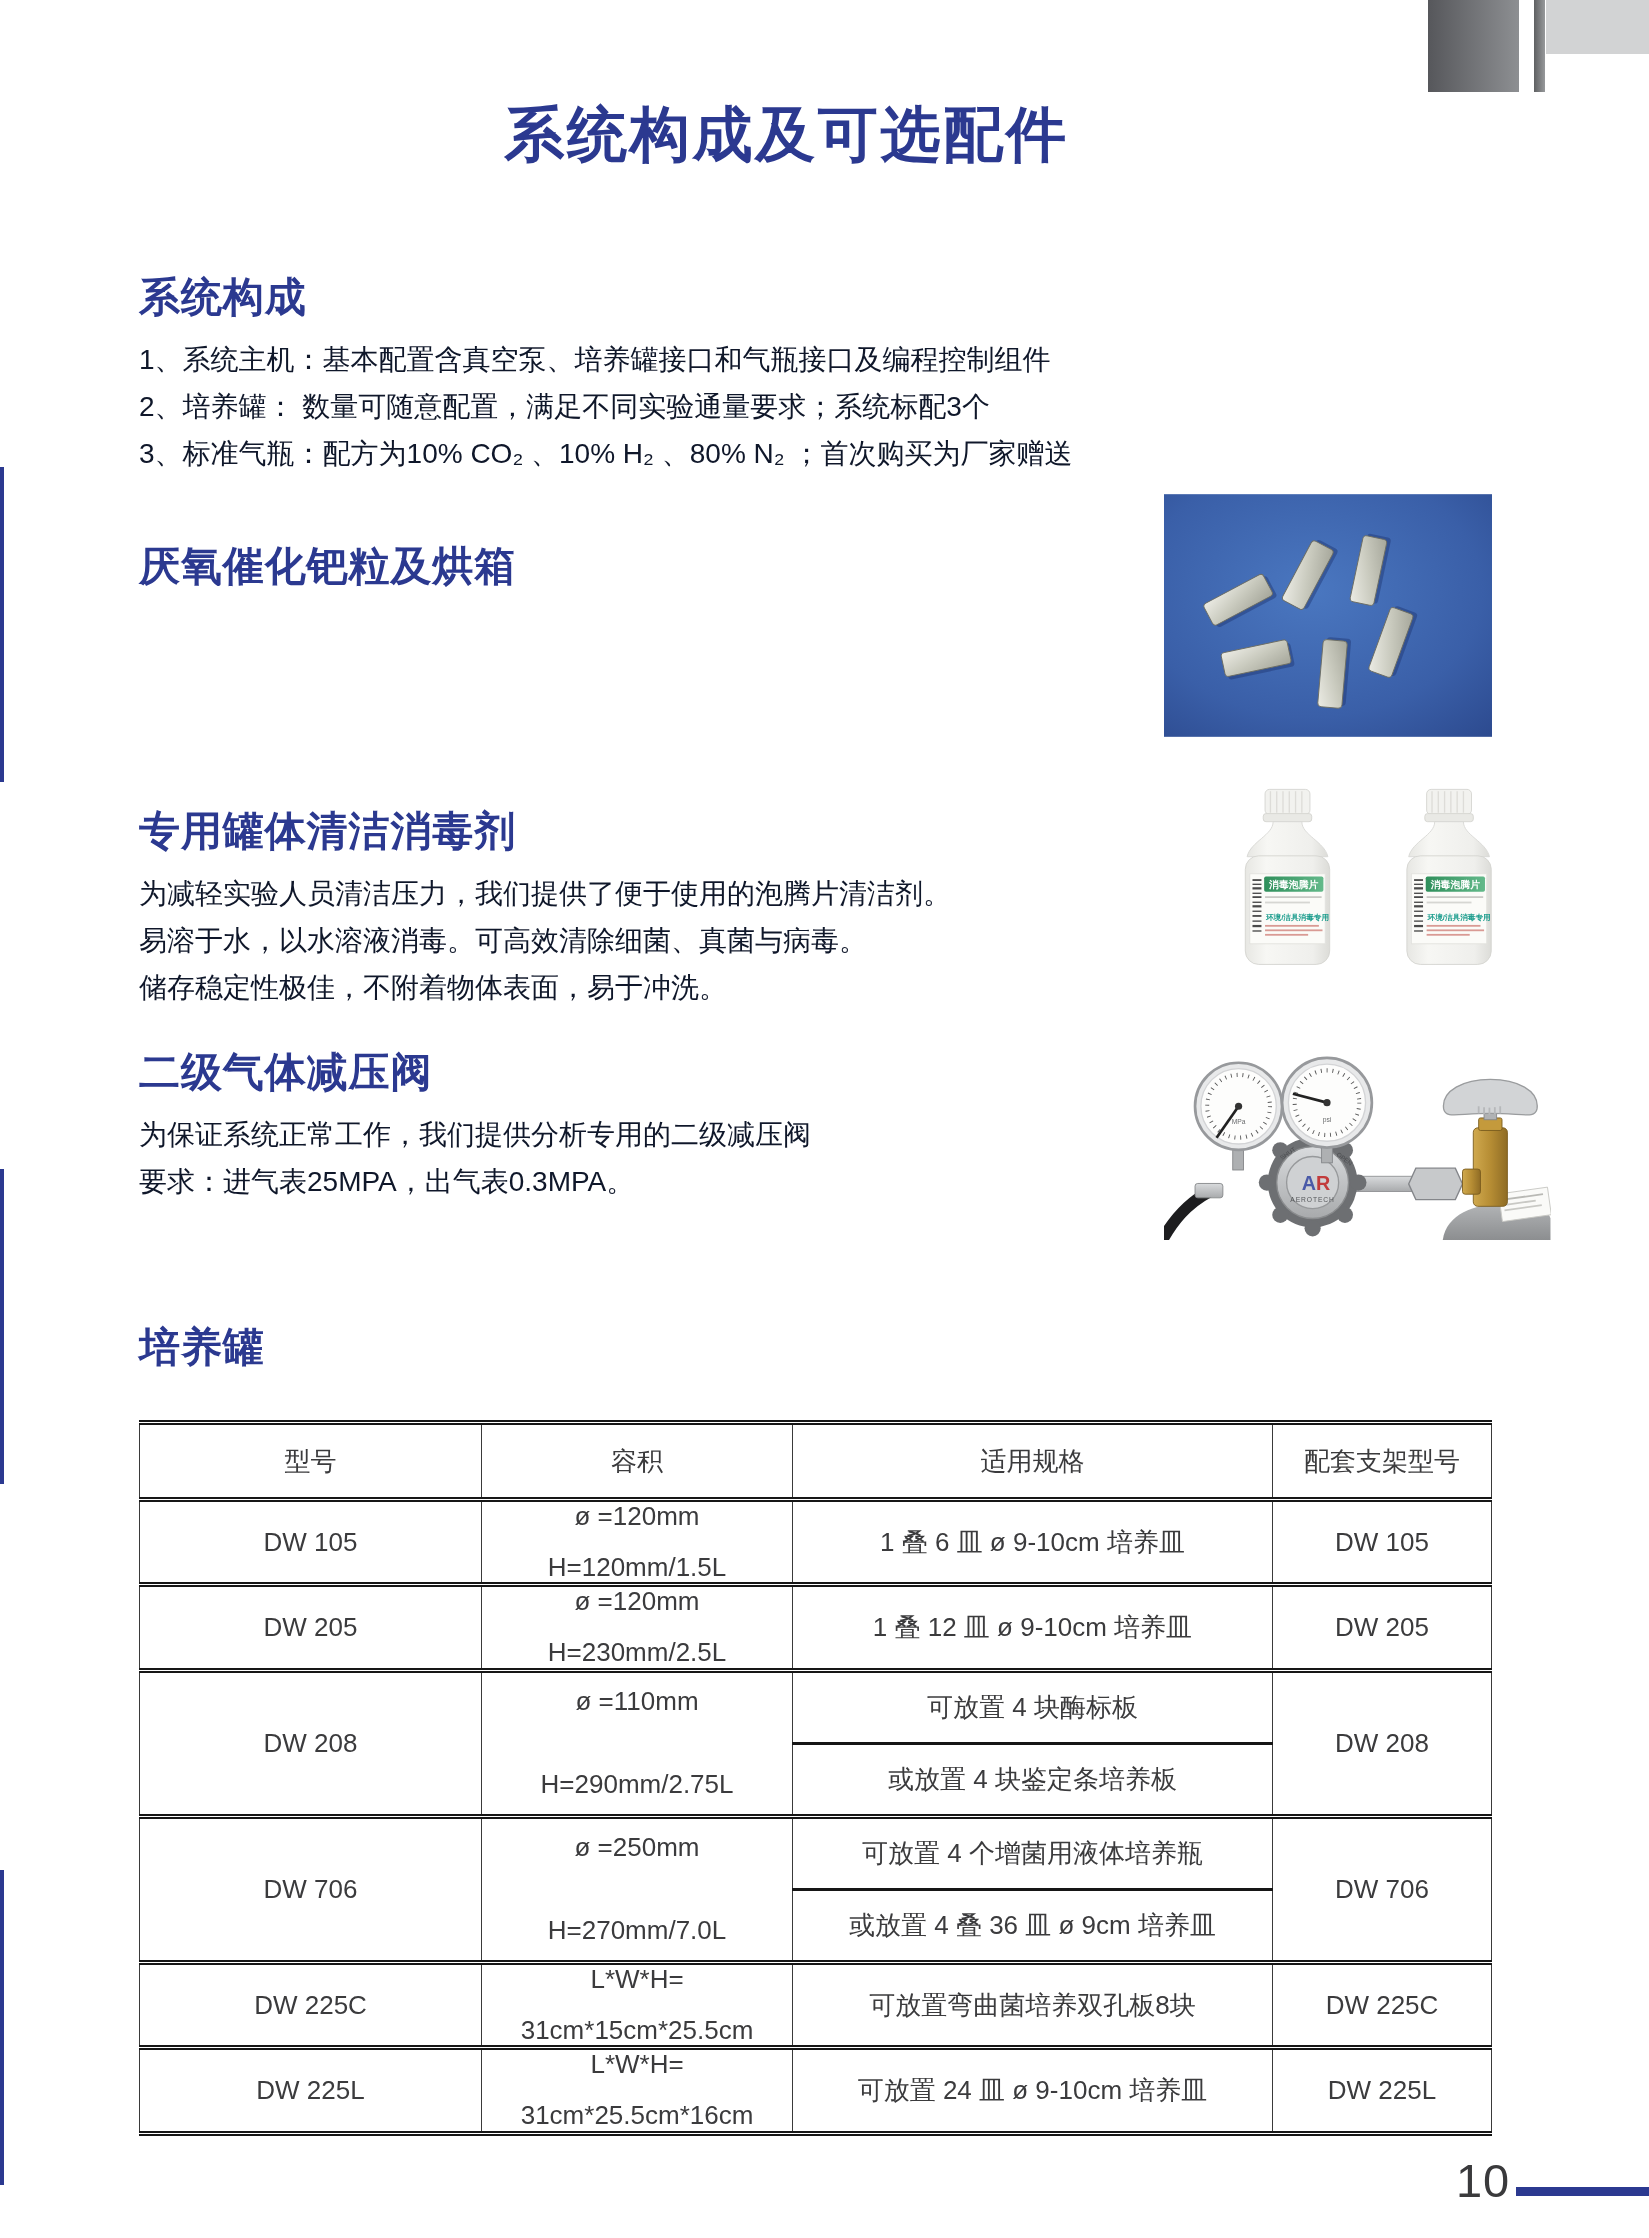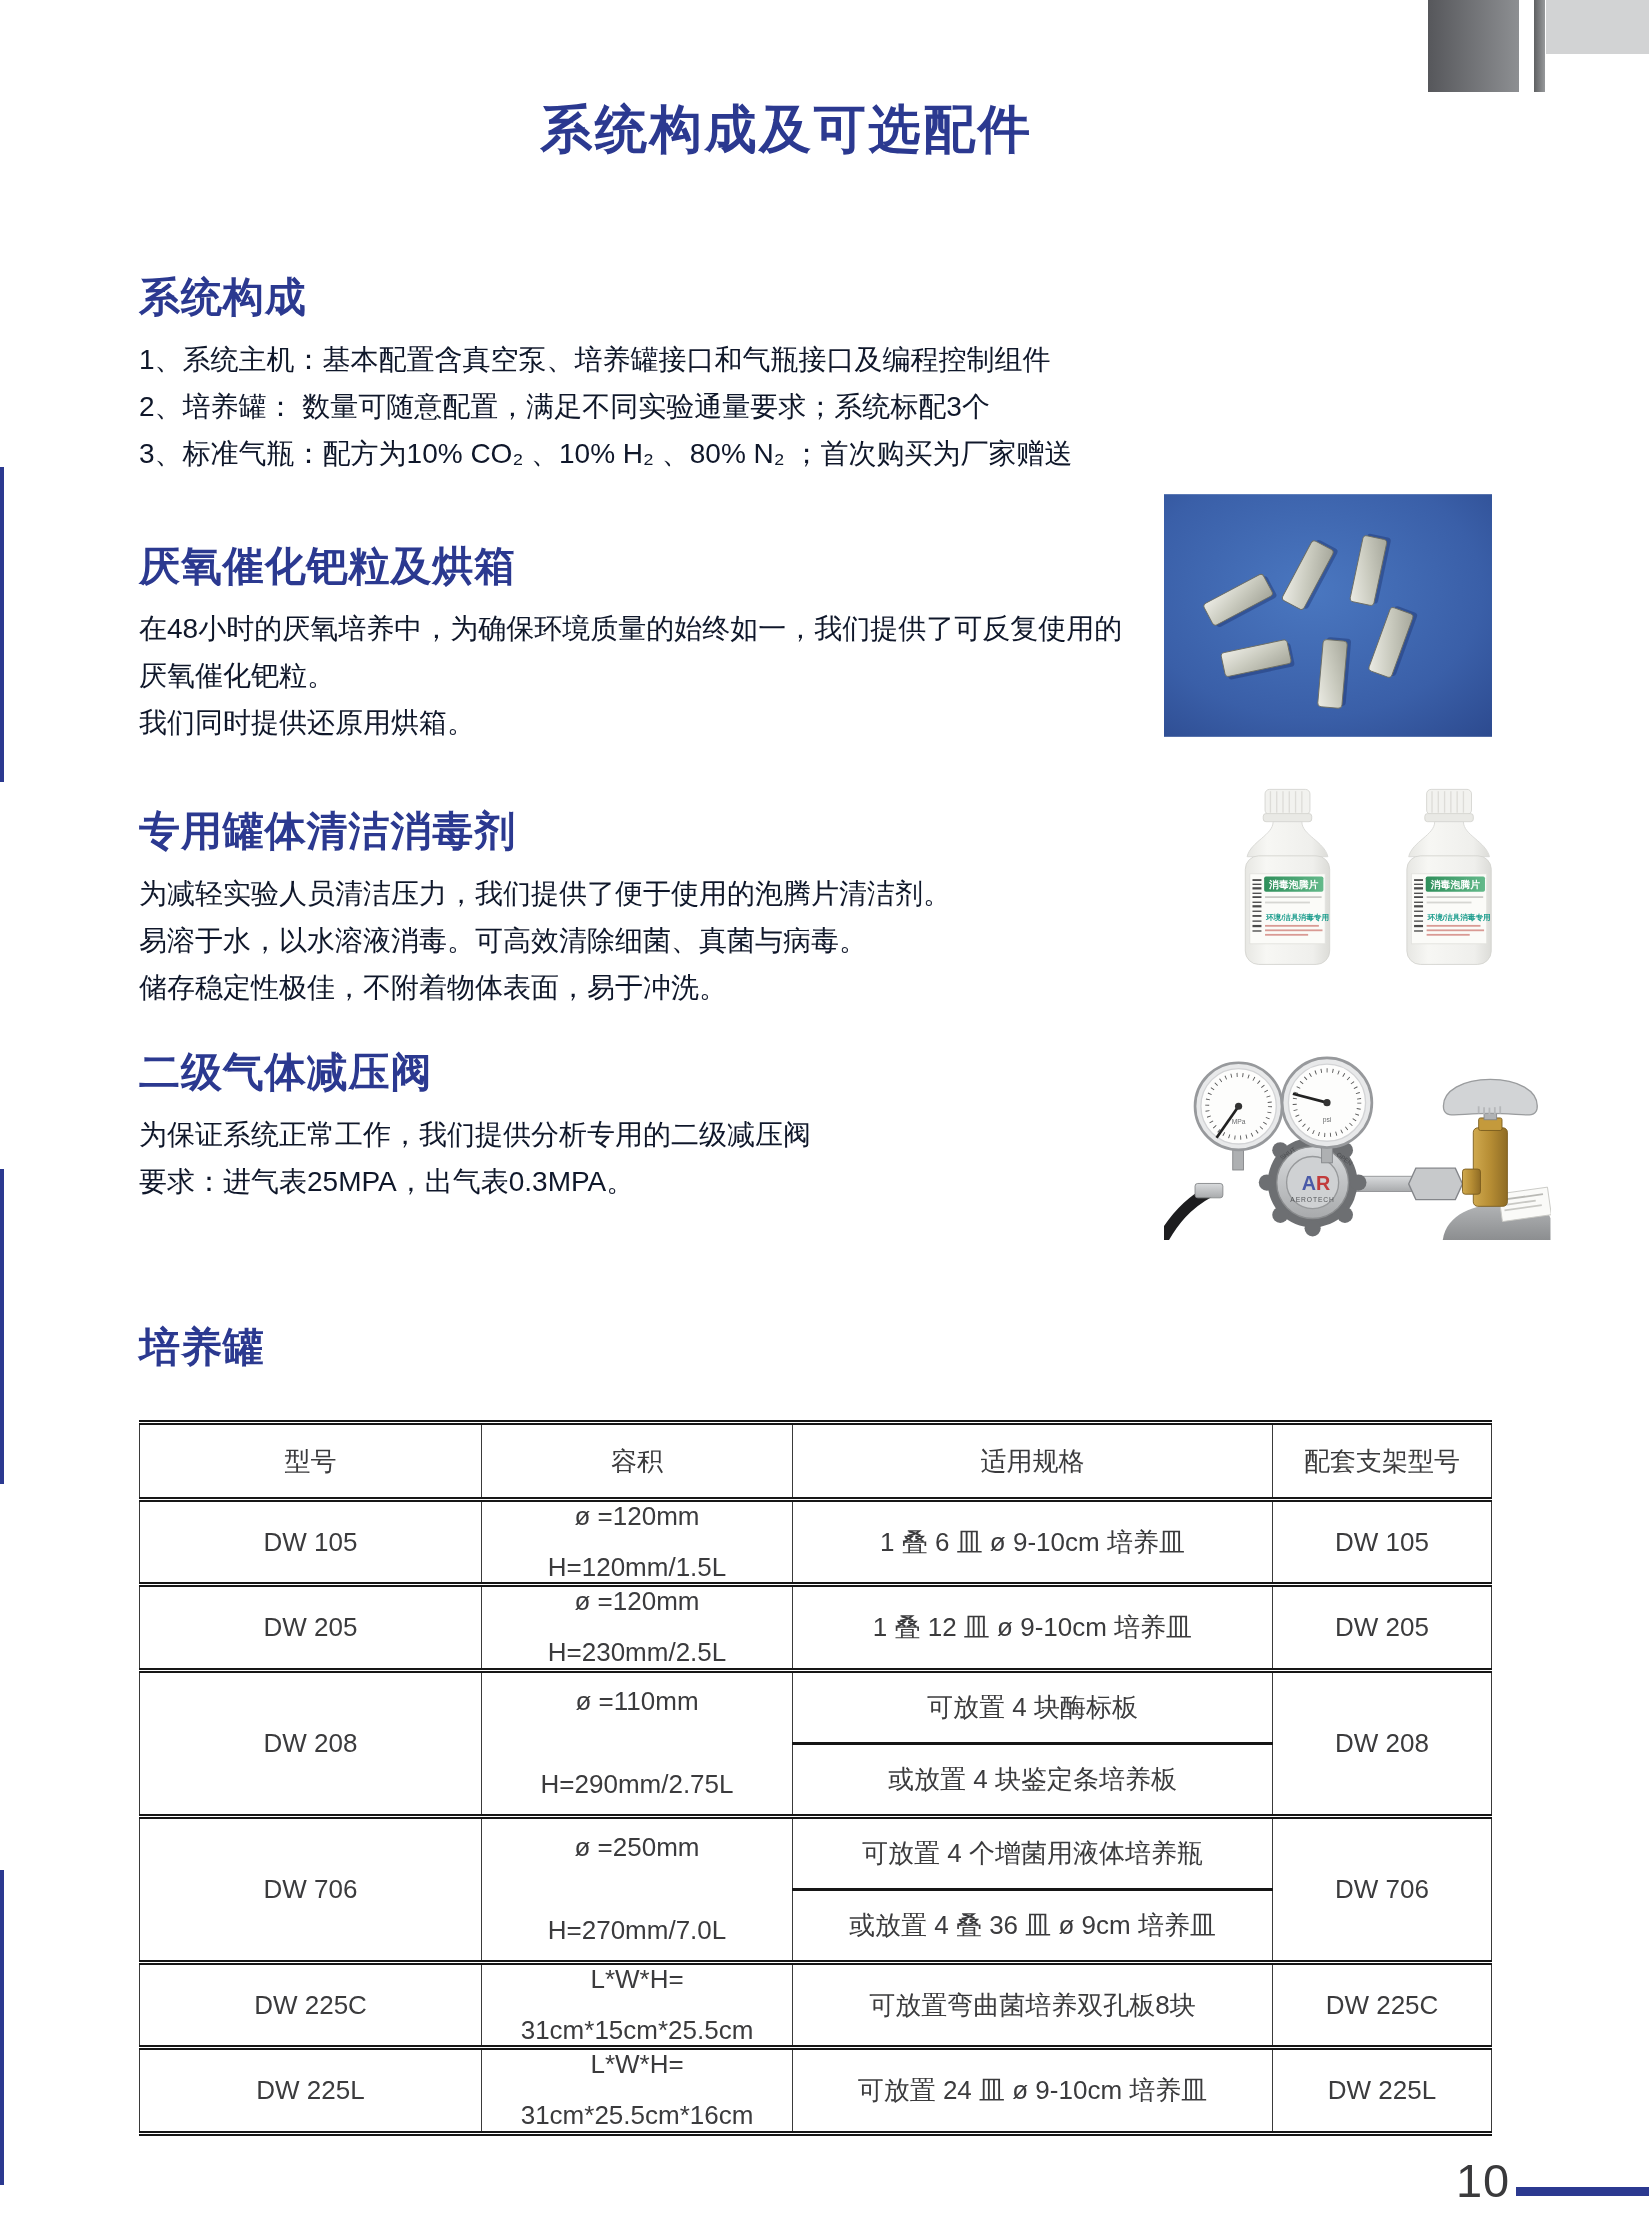--- a/index.html
+++ b/index.html
@@ -32,21 +32,21 @@
   .footer-bar{
     position:absolute;left:1516px;top:2187px;width:134px;height:9px;
   }
   .page-number{
     position:absolute;left:1416px;top:2153px;width:94px;
     font-size:47px;color:#3a3a3c;text-align:right;letter-spacing:0.9px;
   }
   
   .doc-title{
     position:absolute;top:95px;left:0;width:1573px;
-    text-align:center;font-size:52px;font-weight:700;letter-spacing:2.7px;
+    text-align:center;font-size:60px;font-weight:700;letter-spacing:2.7px;
   }
   .section{position:absolute;left:139px;white-space:nowrap;}
   .section-heading{font-size:41px;font-weight:700;letter-spacing:0.9px;}
   .section-body{font-size:28px;color:#0f172a;line-height:47px;}
   #section-system{top:270px;}
   #section-palladium{top:539px;}
   #section-cleaner{top:804px;}
   #section-regulator{top:1045px;}
   #section-jars{top:1320px;}
   .section-heading{margin-bottom:10.8px;}
@@ -101,25 +101,20 @@
     <div class="section-heading accent-text" style="color: rgb(43, 57, 144);">系统构成</div>
     <div class="section-body">
       <div>1、系统主机：基本配置含真空泵、培养罐接口和气瓶接口及编程控制组件</div>
       <div>2、培养罐： 数量可随意配置，满足不同实验通量要求；系统标配3个</div>
       <div>3、标准气瓶：配方为10% CO₂ 、10% H₂ 、80% N₂ ；首次购买为厂家赠送</div>
     </div>
   </div>
 
   <div class="section" id="section-palladium">
     <div class="section-heading accent-text" style="color: rgb(43, 57, 144);">厌氧催化钯粒及烘箱</div>
-    <div class="section-body">
-      <div>在48小时的厌氧培养中，为确保环境质量的始终如一，我们提供了可反复使用的</div>
-      <div>厌氧催化钯粒。</div>
-      <div>我们同时提供还原用烘箱。</div>
-    </div>
   </div>
 
   <div class="section" id="section-cleaner">
     <div class="section-heading accent-text" style="color: rgb(43, 57, 144);">专用罐体清洁消毒剂</div>
     <div class="section-body">
       <div>为减轻实验人员清洁压力，我们提供了便于使用的泡腾片清洁剂。</div>
       <div>易溶于水，以水溶液消毒。可高效清除细菌、真菌与病毒。</div>
       <div>储存稳定性极佳，不附着物体表面，易于冲洗。</div>
     </div>
   </div>

